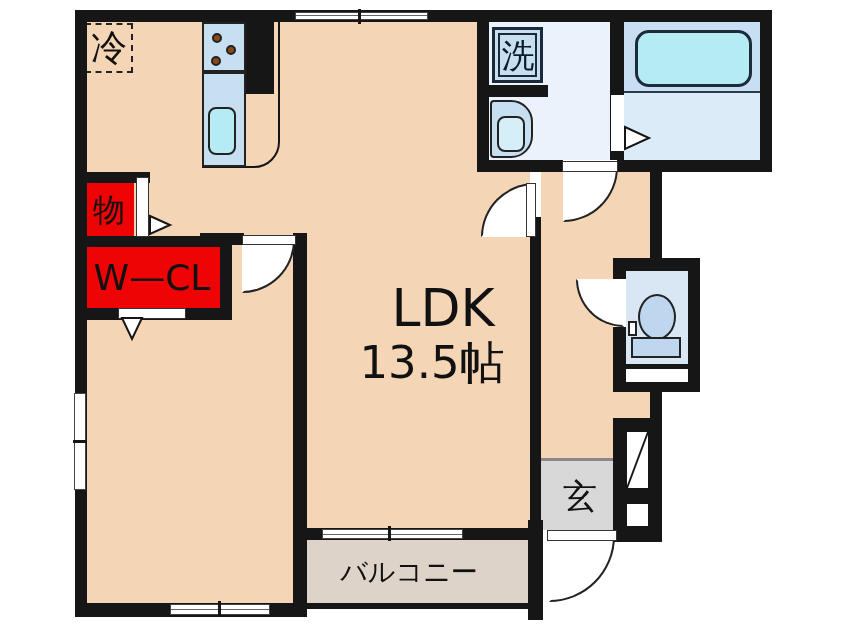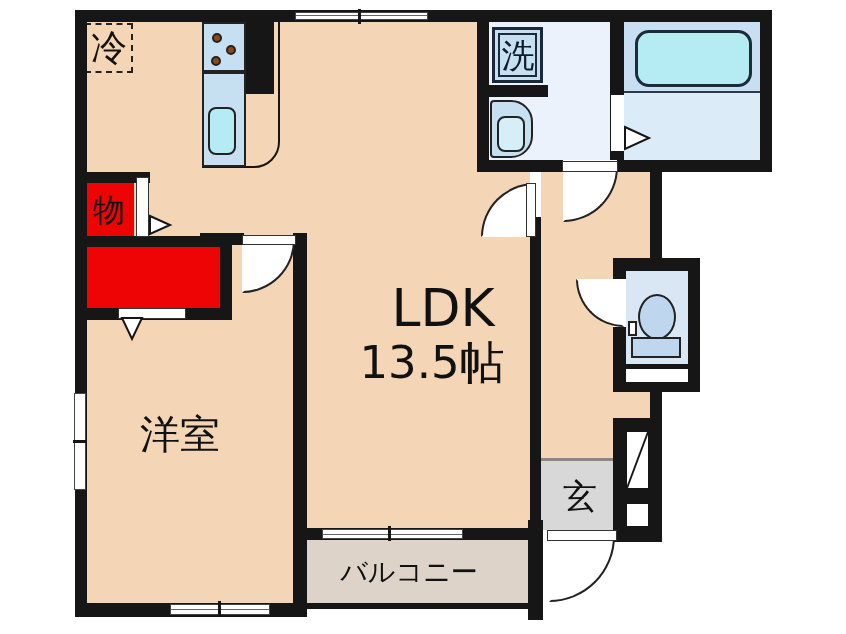--- a/index.html
+++ b/index.html
@@ -127,19 +127,19 @@
   <div class="w" style="left:218px;top:601px;width:3px;height:16px;"></div>
   <div class="win" style="left:322px;top:529px;width:141px;height:10px;"></div>
   <div class="abs" style="left:323px;top:534px;width:139px;height:1px;background:#666;"></div>
   <div class="w" style="left:388px;top:526px;width:3px;height:15px;"></div>
   <div class="win" style="left:74px;top:393px;width:12px;height:97px;"></div>
   <div class="w" style="left:73px;top:440px;width:14px;height:3px;"></div>
 
   <div class="lbl" style="left:109px;top:48px;font-size:36px;">冷</div>
   <div class="lbl" style="left:518px;top:55px;font-size:33px;color:#0d1b2a;">洗</div>
   <div class="lbl" style="left:109px;top:210px;font-size:32px;">物</div>
+  <div class="lbl" style="left:152px;top:278px;font-size:36px;">W—CL</div>
   <div class="lbl" style="left:395px;top:308px;font-size:52px;margin-left:48px;">LDK</div>
   <div class="lbl" style="left:412px;top:362px;font-size:45px;margin-left:20px;">13.5帖</div>
-  <div class="lbl" style="left:180px;top:434px;font-size:40px;">洋室</div>
   <div class="lbl" style="left:409px;top:571px;font-size:27px;">バルコニー</div>
   <div class="lbl" style="left:580px;top:496px;font-size:34px;">玄</div>
 
 </div>
 
 </body></html>

